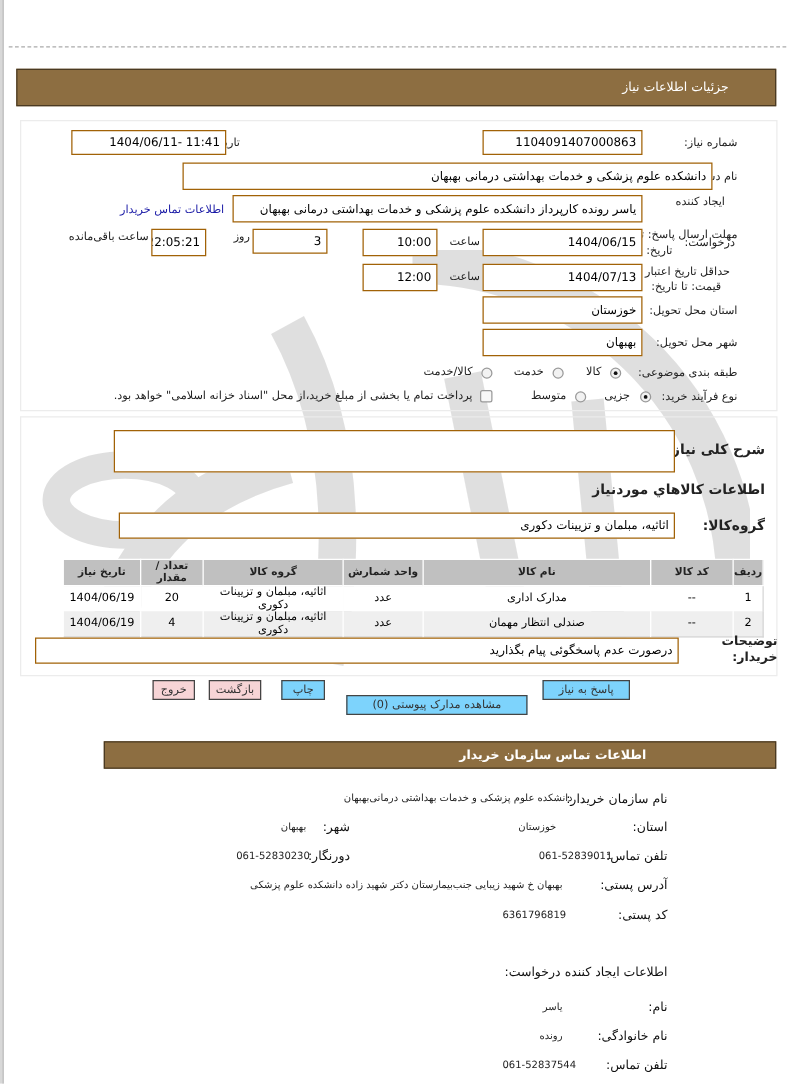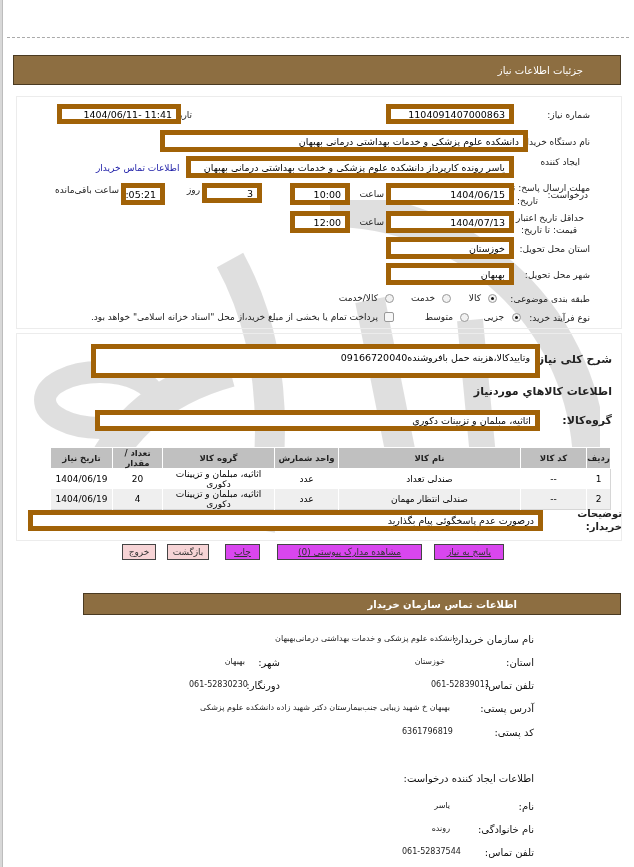--- a/index.html
+++ b/index.html
@@ -7,36 +7,36 @@
   body { font-family: "DejaVu Sans", sans-serif; font-size: 9px; color: #000; position: relative; direction: rtl; }
   .left-rule { position: absolute; left: 0; top: 0; width: 3px; height: 867px; background: #d8d8d8; border-right: 1px solid #bdbdbd; }
   .dotted-rule { position: absolute; left: 7px; right: 5px; top: 37px; border-top: 1px dashed #aaa; }
   .section-bar { position: absolute; background: #8d6e41; color: #fff; border: 1px solid #4a3a22; }
   .bar1 { left: 13px; right: 13px; top: 55px; height: 30px; }
   .bar1 span { position: absolute; right: 37px; top: 9px; font-size: 10px; }
   .panel { position: absolute; left: 16px; right: 12px; border: 1px solid #ececec; }
   .panel1 { top: 96px; height: 233px; }
   .panel2 { top: 333px; height: 208px; }
   .lbl { position: absolute; font-size: 9px; color: #222; white-space: nowrap; text-align: right; }
-  .box { position: absolute; border: 5px solid #a16207; background: #fff; font-size: 9.5px; padding: 0 4px; display: flex; align-items: center; white-space: nowrap; overflow: hidden; }
+  .box { position: absolute; border: 1px solid #a16207; background: #fff; font-size: 9.5px; padding: 0 4px; display: flex; align-items: center; white-space: nowrap; overflow: hidden; }
   .box.ltr { direction: ltr; justify-content: flex-end; }
   .box.rtlt { direction: rtl; justify-content: flex-start; }
   .link { position: absolute; color: #1a1aa6; font-size: 9px; white-space: nowrap; }
   .radio { position: absolute; width: 9px; height: 9px; border-radius: 50%; border: 1px solid #999; background: #f2f2f2; }
   .radio.on::after { content: ""; position: absolute; left: 2px; top: 2px; width: 3px; height: 3px; border-radius: 50%; background: #111; }
   .check { position: absolute; width: 10px; height: 10px; border: 1px solid #999; background: #f7f7f7; border-radius: 2px; }
   .bold { font-weight: bold; }
   table.items { position: absolute; left: 24px; right: 23px; top: 447px; border-collapse: collapse; font-size: 9px; }
   table.items th { background: #c0c0c0; color: #222; font-weight: bold; height: 19px; border: 1px solid #fff; font-size: 8.5px; }
   table.items td { height: 16px; text-align: center; border-left: 1px solid #fff; }
   table.items tr.r1 td { background: #fff; }
   table.items tr.r2 td { background: #efefef; }
   table.items { border: 1px solid #d6d6d6; }
   .btn { position: absolute; top: 544px; height: 16px; border: 1px solid #444; font-size: 9px; display: flex; align-items: center; justify-content: center; color: #333; }
-  .btn.green { background: #d946ef; text-decoration: underline; }
+  .btn.green { background: #7dd3fc; }
   .btn.red { background: #f7d4d6; }
   .bar2 { left: 83px; right: 13px; top: 593px; height: 22px; }
   .bar2 span { position: absolute; right: 103px; top: 5px; font-size: 10px; font-weight: bold; }
   .ct { position: absolute; font-size: 8px; white-space: nowrap; color: #222; }
   .ctl { position: absolute; font-size: 10px; white-space: nowrap; font-weight: normal; color: #111; }
   .watermark { position: absolute; left: 30px; top: 200px; width: 570px; height: 420px; pointer-events: none; opacity: 0.18; }
 </style>
 </head>
 <body>
 
@@ -57,21 +57,21 @@
 </div>
 
 <div class="panel panel1"></div>
 
 <div class="lbl" style="right:44px;top:110px;">شماره نیاز:</div>
 <div class="box ltr" style="left:386px;top:104px;width:128px;height:20px;">1104091407000863</div>
 <div class="lbl" style="right:442px;top:110px;">تاریخ و ساعت اعلان عمومی:</div>
 <div class="box ltr" style="left:57px;top:104px;width:124px;height:20px;">1404/06/11- 11:41</div>
 
 <div class="lbl" style="right:44px;top:137px;">نام دستگاه خریدار:</div>
-<div class="box rtlt" style="left:160px;top:130px;width:368px;height:22px;text-align:right;">دانشکده علوم پزشکی و خدمات بهداشتی  درمانی  بهبهان</div>
+<div class="box rtlt" style="left:146px;top:130px;width:424px;height:22px;text-align:right;">دانشکده علوم پزشکی و خدمات بهداشتی  درمانی  بهبهان</div>
 
 <div class="lbl" style="right:54px;top:157px;">ایجاد کننده</div>
 <div class="lbl" style="right:46px;top:170px;margin-top:20px;">درخواست:</div>
 <div class="box rtlt" style="left:186px;top:156px;width:328px;height:22px;">یاسر رونده کارپرداز دانشکده علوم پزشکی و خدمات بهداشتی  درمانی  بهبهان</div>
 <a class="link" style="left:96px;top:163px;">اطلاعات تماس خریدار</a>
 
 <div class="lbl" style="right:44px;top:183px;">مهلت ارسال پاسخ: تا</div>
 <div class="lbl" style="right:96px;top:196px;">تاریخ:</div>
 <div class="box ltr" style="left:386px;top:183px;width:128px;height:22px;">1404/06/15</div>
 <div class="lbl" style="right:250px;top:189px;">ساعت</div>
@@ -106,21 +106,20 @@
 <div class="lbl" style="right:130px;top:312px;">جزیی</div>
 <div class="radio" style="left:460px;top:313px;"></div>
 <div class="lbl" style="right:181px;top:312px;">متوسط</div>
 <div class="check" style="left:384px;top:312px;"></div>
 <div class="lbl" style="right:256px;top:312px;">پرداخت تمام یا بخشی از مبلغ خرید،از محل "اسناد خزانه اسلامی" خواهد بود.</div>
 
 <div class="panel panel2"></div>
 
 <div class="lbl bold" style="right:22px;top:353px;font-size:11px;">شرح کلی نیاز:</div>
 <div class="box" style="left:91px;top:344px;width:449px;height:34px;display:block;padding:3px 5px;direction:rtl;text-align:right;line-height:12px;">
-  <div>وتاییدکالا،هزینه حمل بافروشنده09166720040</div>
 </div>
 
 <div class="lbl bold" style="right:22px;top:385px;font-size:11px;">اطلاعات کالاهاي موردنياز</div>
 <div class="lbl bold" style="right:22px;top:414px;font-size:11px;">گروه‌کالا:</div>
 <div class="box rtlt" style="left:95px;top:410px;width:445px;height:21px;">اثاثیه، مبلمان و تزیینات دکوری</div>
 
 <table class="items">
   <thead>
     <tr>
       <th style="width:24px">ردیف</th>
@@ -129,21 +128,21 @@
       <th style="width:64px">واحد شمارش</th>
       <th style="width:112px">گروه کالا</th>
       <th style="width:50px">تعداد / مقدار</th>
       <th style="width:62px">تاریخ نیاز</th>
     </tr>
   </thead>
   <tbody>
     <tr class="r1">
       <td>1</td>
       <td>--</td>
-      <td>صندلی تعداد</td>
+      <td>مدارک اداری</td>
       <td>عدد</td>
       <td>اثاثیه، مبلمان و تزیینات دکوری</td>
       <td>20</td>
       <td>1404/06/19</td>
     </tr>
     <tr class="r2">
       <td>2</td>
       <td>--</td>
       <td>صندلی انتظار مهمان</td>
       <td>عدد</td>
@@ -152,21 +151,21 @@
       <td>1404/06/19</td>
     </tr>
   </tbody>
 </table>
 
 <div class="lbl bold" style="right:12px;top:508px;font-size:10px;">توضیحات</div>
 <div class="lbl bold" style="right:12px;top:521px;font-size:10px;">خریدار:</div>
 <div class="box rtlt" style="left:28px;top:510px;width:515px;height:21px;">درصورت عدم پاسخگوئی پیام بگذارید</div>
 
 <div class="btn green" style="left:434px;width:70px;">پاسخ به نیاز</div>
-<div class="btn green" style="left:277px;width:145px;">مشاهده مدارک پیوستی (0)</div>
+<div class="btn green" style="left:277px;width:145px;margin-top:12px;">مشاهده مدارک پیوستی (0)</div>
 <div class="btn green" style="left:225px;width:35px;">چاپ</div>
 <div class="btn red" style="left:167px;width:42px;">بازگشت</div>
 <div class="btn red" style="left:122px;width:34px;">خروج</div>
 
 <div class="section-bar bar2">
   <span>اطلاعات تماس سازمان خریدار</span>
 </div>
 
 <div class="ctl" style="right:100px;top:634px;">نام سازمان خریدار:</div>
 <div class="ct" style="right:176px;top:634px;">دانشکده علوم پزشکی و خدمات بهداشتی  درمانی‌بهبهان</div>

